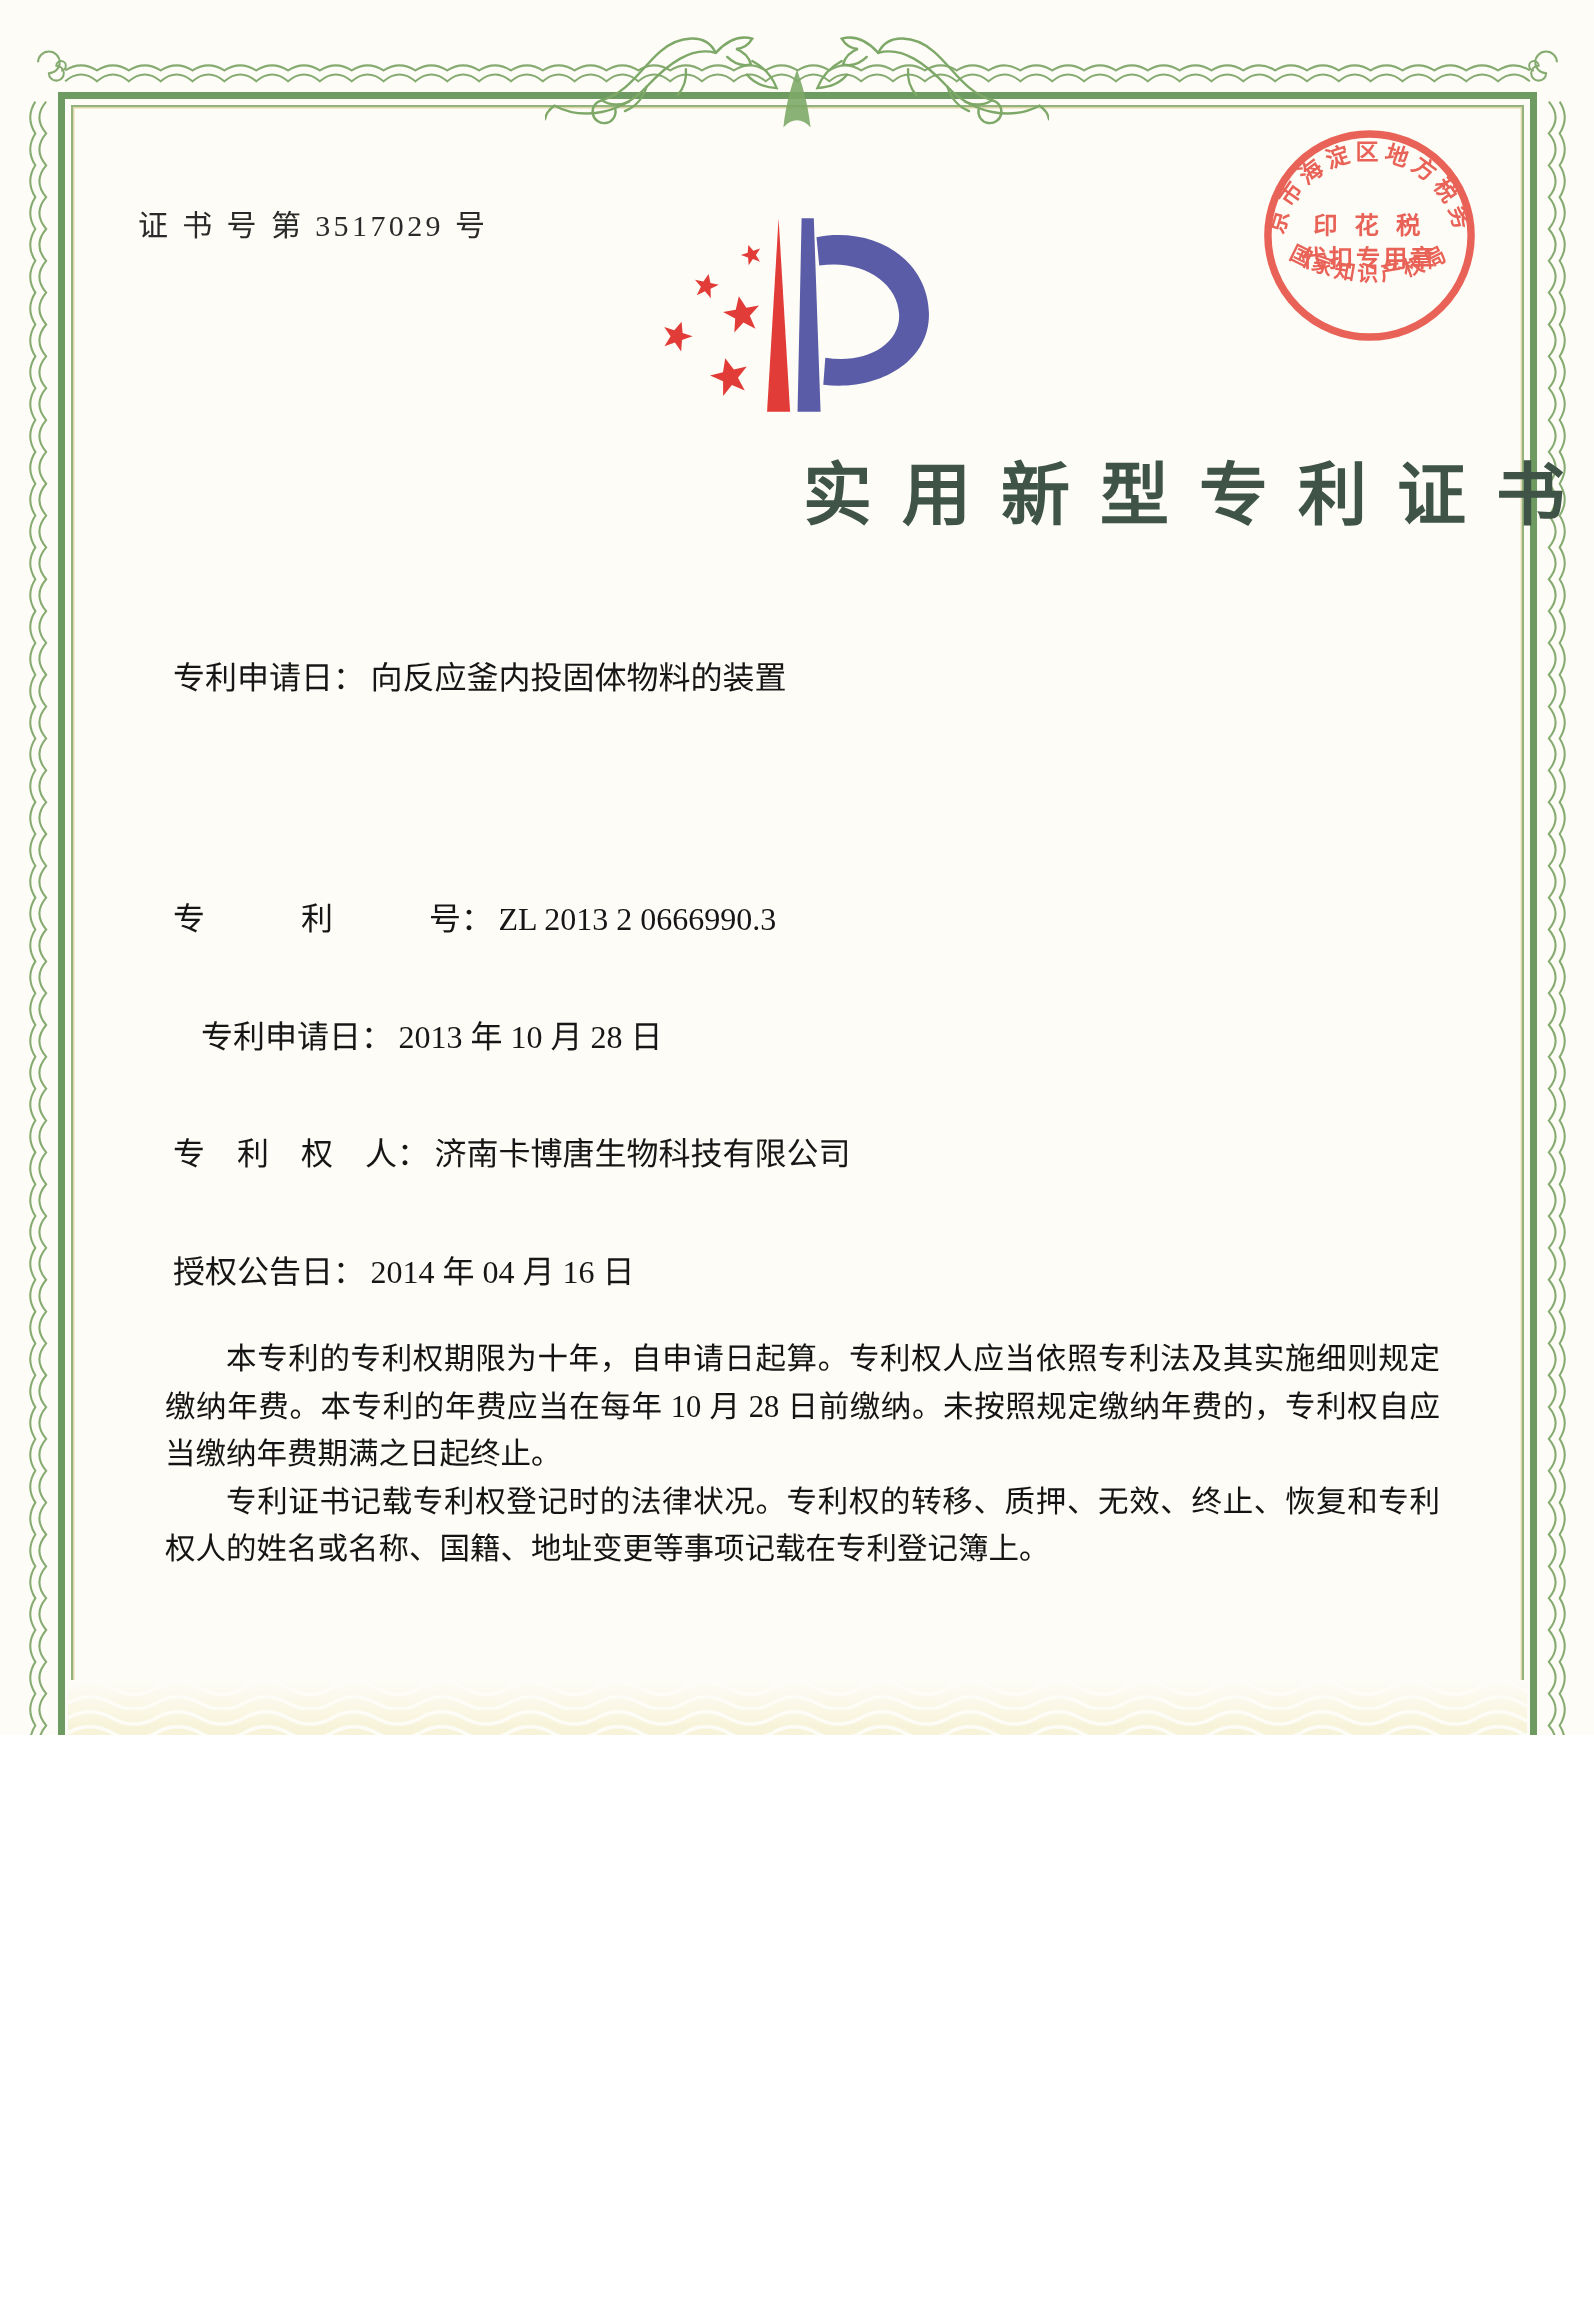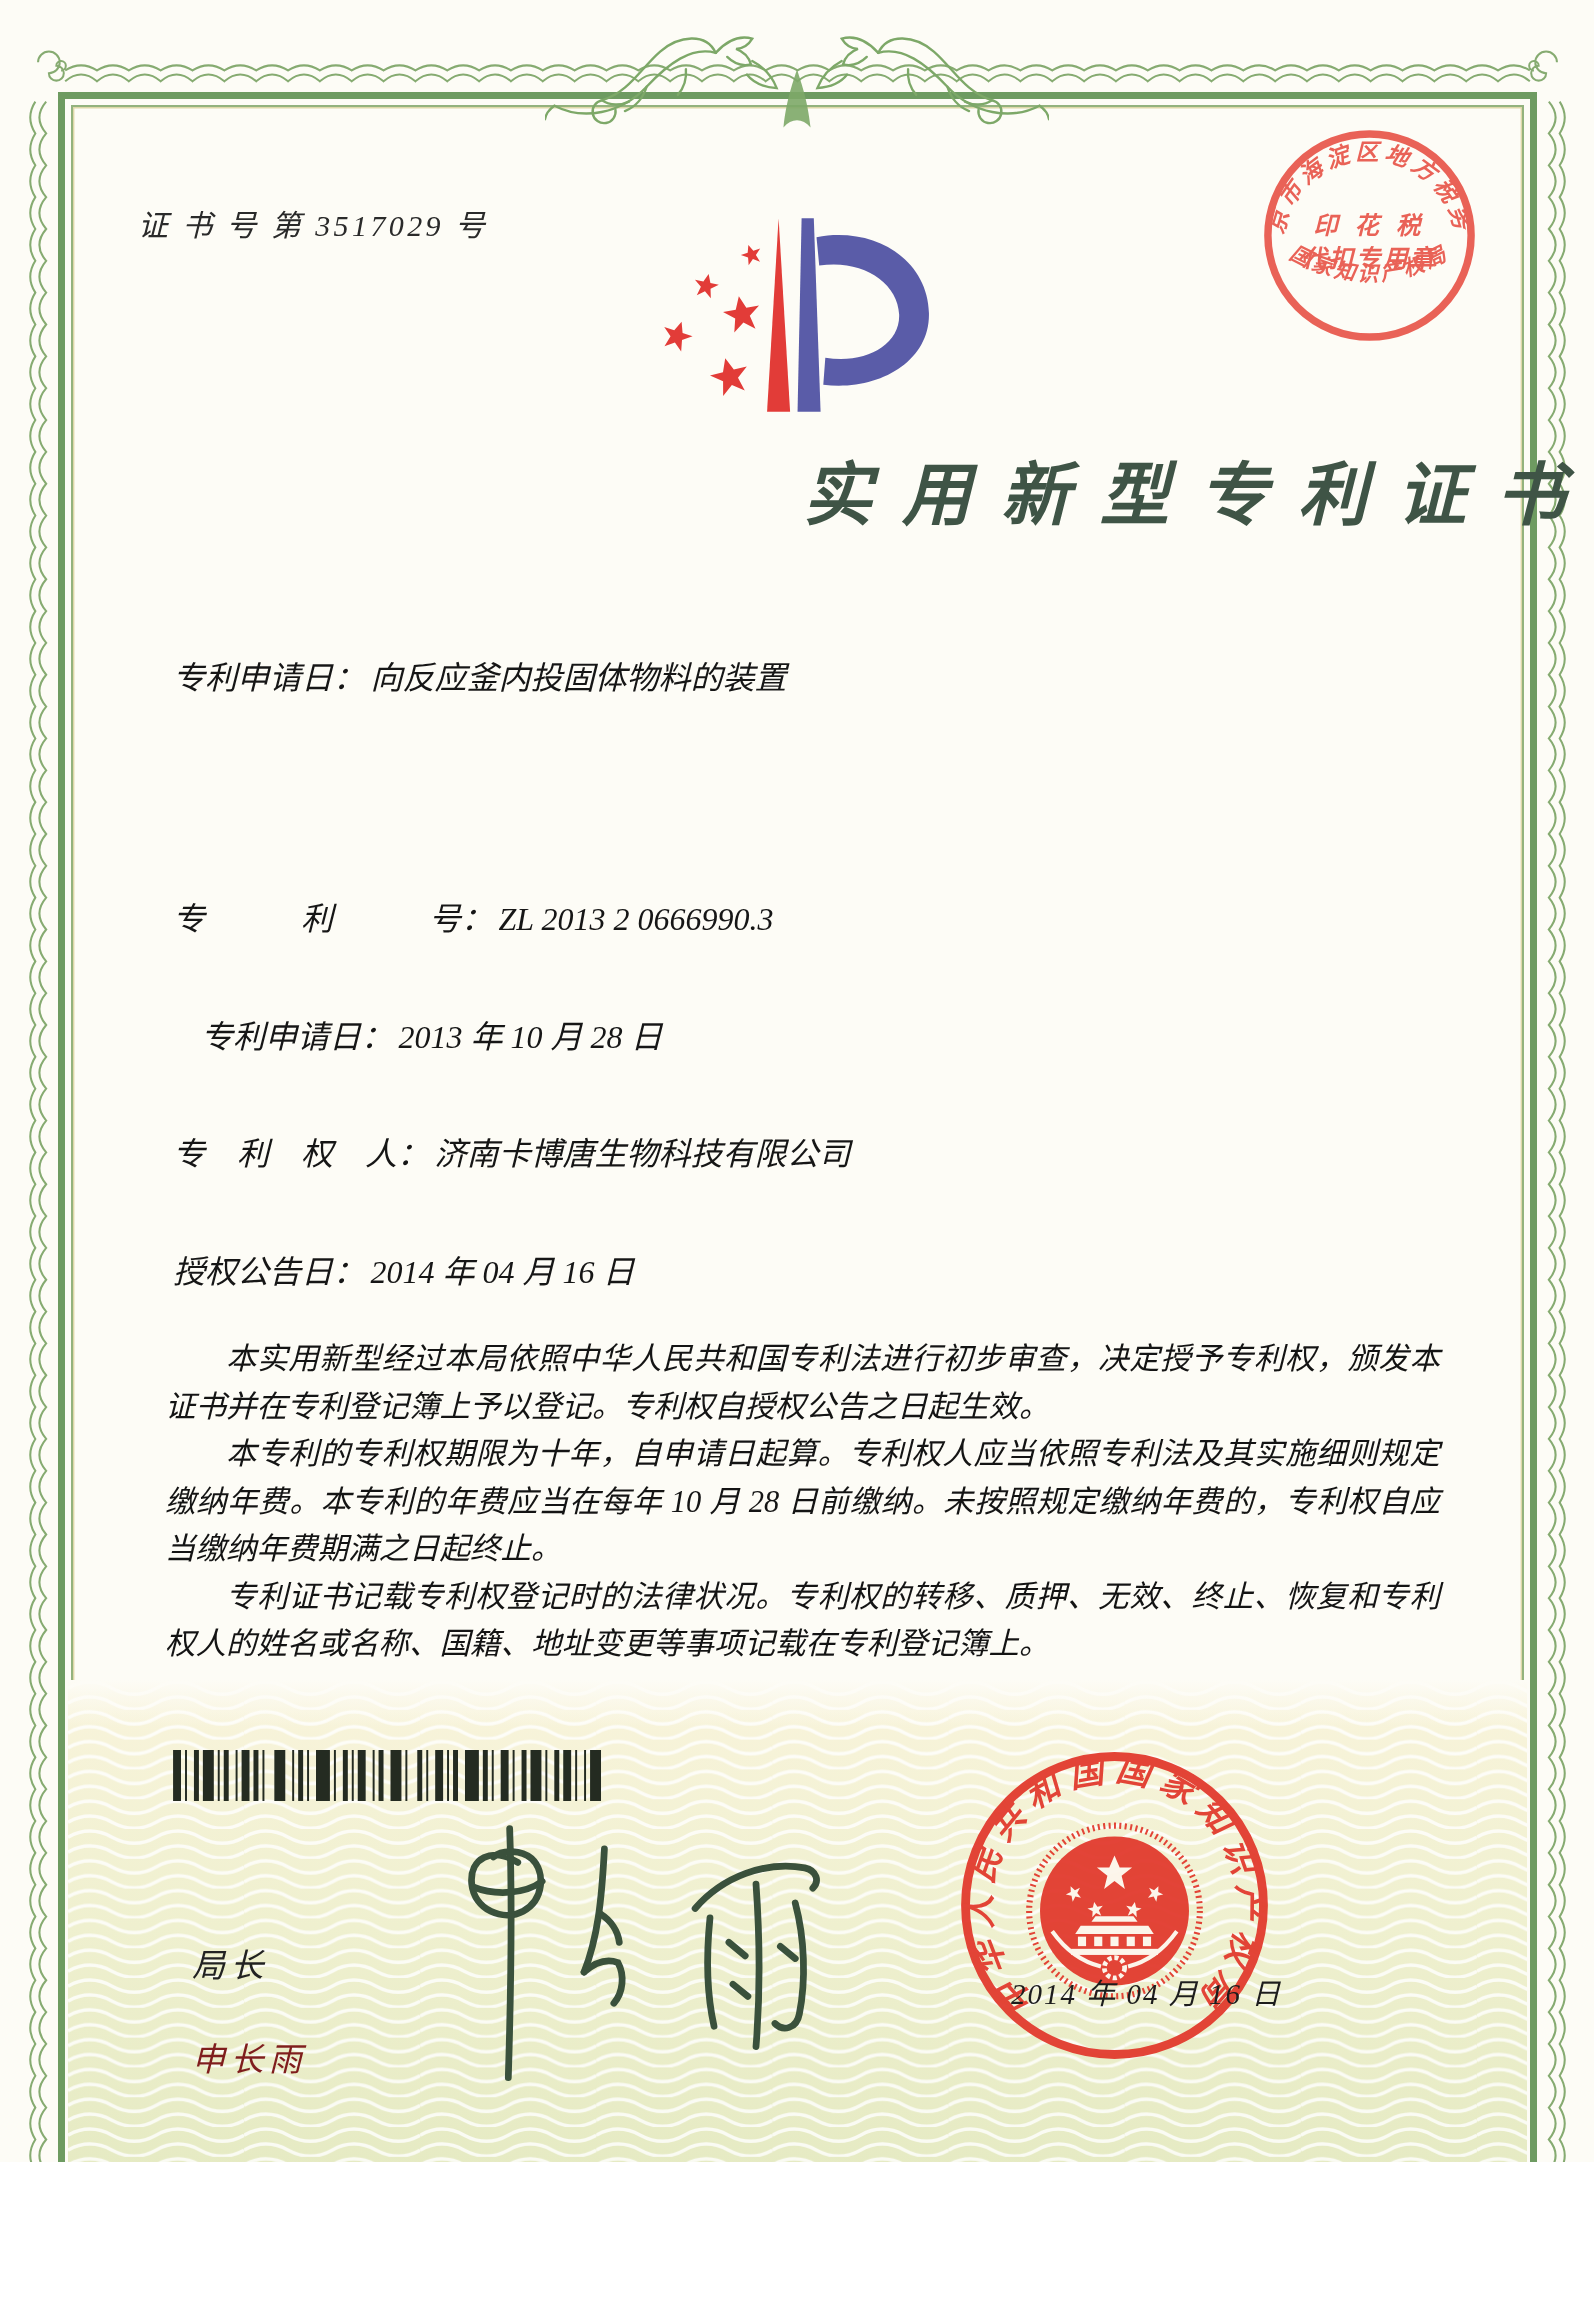--- a/index.html
+++ b/index.html
@@ -1,17 +1,17 @@
 <!DOCTYPE html>
 <html lang="zh-CN" style="font-size:11px"><head>
 <meta charset="utf-8">
 <style>
   html,body{margin:0;padding:0;background:#ffffff;}
-  #page{position:relative;width:1595px;height:2162px;background:#fdfcf6;overflow:hidden;
-        font-family:"Liberation Serif","DejaVu Serif",serif;color:#1c1c1c;font-style:italic;}
+  #page{position:relative;width:1595px;height:1735px;background:#fdfcf6;overflow:hidden;
+        font-family:"Liberation Serif","DejaVu Serif",serif;color:#1c1c1c;}
   .lace{position:absolute;left:0;top:0;width:1595px;height:2319px;z-index:0;}
   .lace path{fill:none;stroke:#86ab71;stroke-width:3;}
   .frame{position:absolute;left:58px;top:92px;width:1479px;height:2147px;
          border:7.5px solid #6e9b61;box-sizing:border-box;z-index:1;}
   .frame-inner{position:absolute;inset:6.1px;border:2px solid #93b27d;
                box-shadow:inset 0 0 0 1.4px #ded8a8;}
   .dragons{position:absolute;left:545px;top:4.1px;z-index:2;}
   .band{position:absolute;left:68px;top:1680px;width:1459px;height:550px;z-index:1;}
   .cert-no{position:absolute;left:138px;top:201px;font-size:30px;letter-spacing:3.4px;color:#2a2a2a;z-index:2;}
   .tax-stamp{position:absolute;left:1253px;top:119px;z-index:2;opacity:.92;}
@@ -143,21 +143,20 @@
     <span>专利申请日：</span><span class="v">2013 年 10 月 28 日</span>
   </div>
   <div class="field f4">
     <span>专　利　权　人：</span><span class="v">济南卡博唐生物科技有限公司</span>
   </div>
   <div class="field f5">
     <span>授权公告日：</span><span class="v">2014 年 04 月 16 日</span>
   </div>
 
   <div class="paras">
-    <p>本实用新型经过本局依照中华人民共和国专利法进行初步审查，决定授予专利权，颁发本证书并在专利登记簿上予以登记。专利权自授权公告之日起生效。</p>
     <p>本专利的专利权期限为十年，自申请日起算。专利权人应当依照专利法及其实施细则规定缴纳年费。本专利的年费应当在每年 10 月 28 日前缴纳。未按照规定缴纳年费的，专利权自应当缴纳年费期满之日起终止。</p>
     <p>专利证书记载专利权登记时的法律状况。专利权的转移、质押、无效、终止、恢复和专利权人的姓名或名称、国籍、地址变更等事项记载在专利登记簿上。</p>
   </div>
 
   <svg id="barcode" class="barcode" width="439" height="51" viewBox="0 0 648 76">
       <rect x="0.0" y="0" width="11.8" height="76" fill="#242b21"></rect>
       <rect x="17.8" y="0" width="2.9" height="76" fill="#242b21"></rect>
       <rect x="31.1" y="0" width="7.4" height="76" fill="#242b21"></rect>
       <rect x="44.4" y="0" width="16.3" height="76" fill="#242b21"></rect>
       <rect x="66.6" y="0" width="2.9" height="76" fill="#242b21"></rect>

